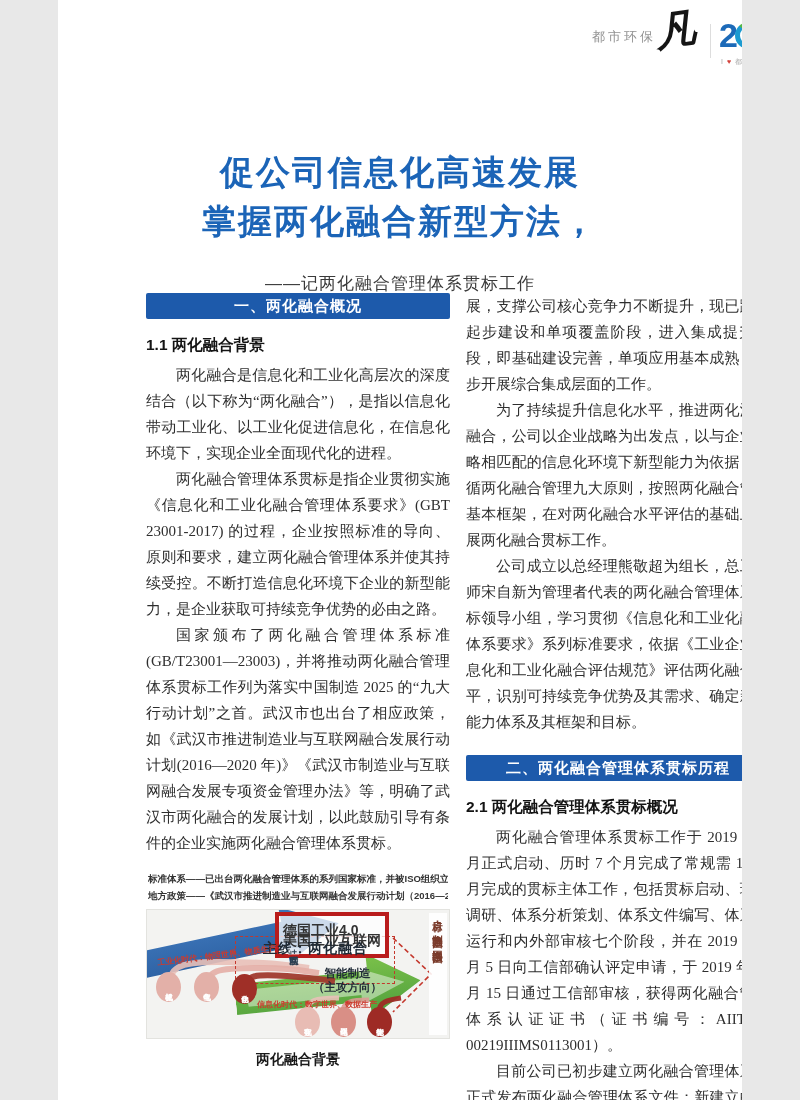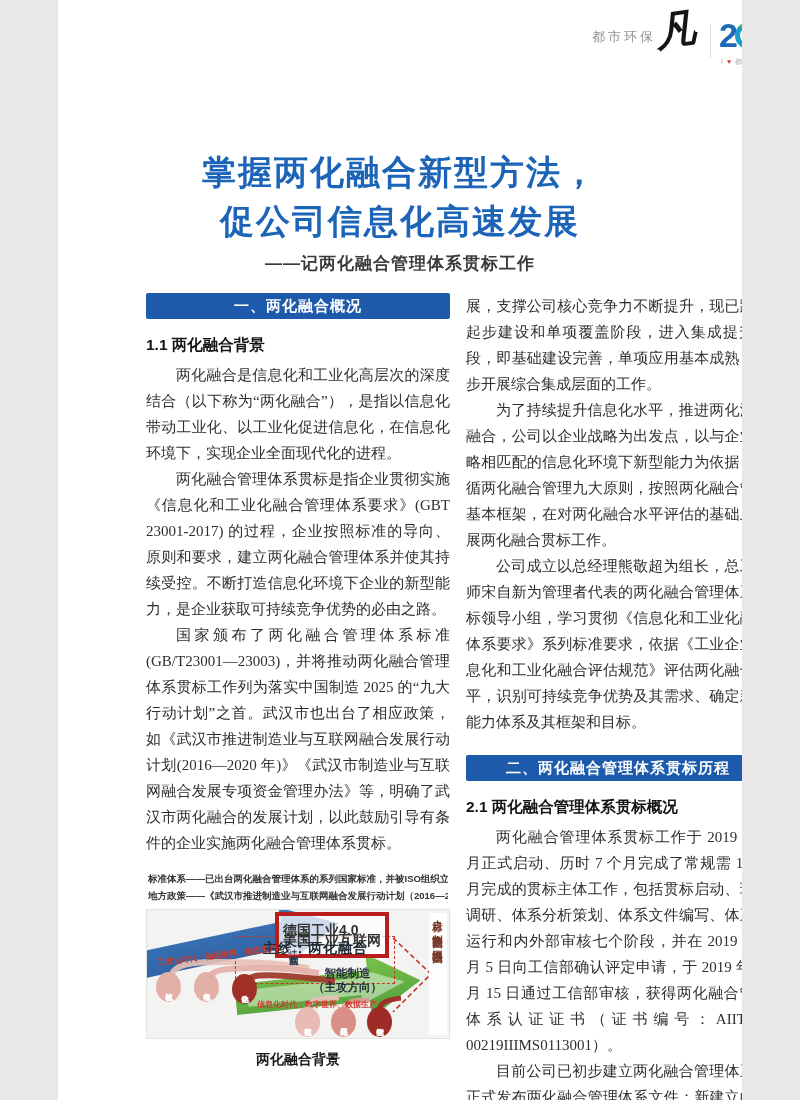--- a/index.html
+++ b/index.html
@@ -22,21 +22,21 @@
   .logo-tagline .heart{color:#d2403a;}
   .diag-svg{position:absolute;left:680px;top:0;pointer-events:none;}
   .topic-tag{position:absolute;left:724px;top:22px;font-size:17px;font-weight:bold;color:#262626;letter-spacing:2px;}
   .pagenum-box{position:absolute;left:748px;top:66px;width:44px;height:27px;background:var(--teal,#63bfba);
                color:#fff;display:flex;align-items:center;justify-content:center;font-size:15px;padding-left:44px;}
   .pagenum-box .sq{position:absolute;left:3px;top:3px;width:4px;height:4px;background:#fff;}
 
   
   .title-block{position:absolute;top:148px;left:0;right:0;text-align:center;}
   .title-line{font-size:34px;font-weight:800;color:var(--title-blue,#1b64b7);line-height:49px;letter-spacing:2px;}
-  .subtitle{margin-top:6px;font-size:17px;font-weight:700;color:#3a3a3a;letter-spacing:1px;}
+  .subtitle{margin-top:26px;font-size:17px;font-weight:400;color:#3a3a3a;letter-spacing:1px;}
 
   
   .columns{position:absolute;top:293px;left:88px;width:624px;display:flex;gap:16px;}
   .col{width:304px;}
   .sec-bar{height:26px;background:var(--accent-blue,#1d5aab);border-radius:2px;color:#fff;
            display:flex;align-items:center;justify-content:center;font-size:15px;font-weight:bold;letter-spacing:1px;}
   .subhead{font-size:15.5px;font-weight:bold;color:#141414;margin:16px 0 6px 0;}
   .para{font-family:"Liberation Serif",serif;font-size:15px;line-height:26px;color:#2e2e2e;
         text-align:justify;text-indent:2em;margin:0;}
   .para.no-indent{text-indent:0;}
@@ -98,22 +98,22 @@
   <svg class="diag-svg" width="80" height="76">
     <line x1="6" y1="2" x2="74" y2="70" stroke="#5f5f5f" stroke-width="1.5"></line>
   </svg>
   <span class="topic-tag">专题</span>
   <div class="pagenum-box">
     <span class="sq"></span>
     <span>35</span>
   </div>
 
   <div class="title-block">
+    <div class="title-line">促公司信息化高速发展</div>
     <div class="title-line">掌握两化融合新型方法，</div>
-    <div class="title-line">促公司信息化高速发展</div>
     <div class="subtitle">——记两化融合管理体系贯标工作</div>
   </div>
 
   <div class="columns">
 
     <div class="col">
       <div class="sec-bar">一、两化融合概况</div>
       <div class="subhead">1.1 两化融合背景</div>
       <p class="para">两化融合是信息化和工业化高层次的深度结合（以下称为“两化融合”），是指以信息化带动工业化、以工业化促进信息化，在信息化环境下，实现企业全面现代化的进程。</p>
       <p class="para">两化融合管理体系贯标是指企业贯彻实施《信息化和工业化融合管理体系要求》(GBT 23001-2017) 的过程，企业按照标准的导向、原则和要求，建立两化融合管理体系并使其持续受控。不断打造信息化环境下企业的新型能力，是企业获取可持续竞争优势的必由之路。</p>

